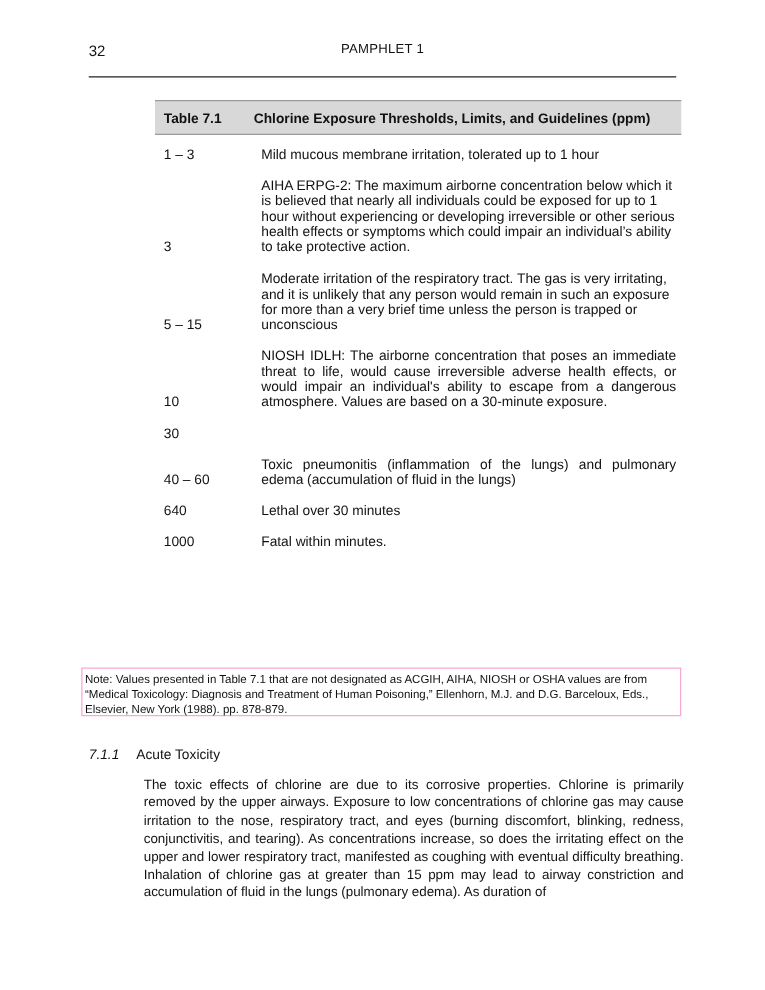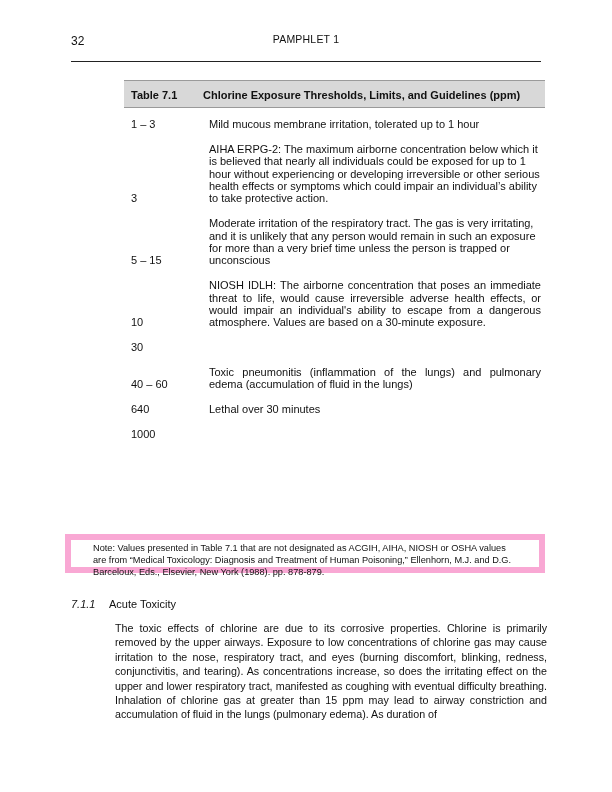--- a/index.html
+++ b/index.html
@@ -20,22 +20,22 @@
     .table-head .th-title { position: absolute; left: 79px; top: 8px; }
 
     .rows { position: absolute; left: 131px; top: 118px; width: 410px; }
     .row { display: flex; font-size: 11px; line-height: 12.4px; margin-bottom: 12.4px; align-items: flex-end; }
     .row .ppm { width: 78px; flex: none; }
     .row .desc { width: 332px; text-align: justify; }
     .row .desc.left { text-align: left; }
 
     .note-box {
       position: absolute; left: 65px; top: 534px; width: 480px; height: 39px;
-      border: 6px solid #f9a8d4; box-sizing: border-box;
-      font-size: 9.2px; line-height: 12px; padding: 2px 22px;
+      border: 1px solid #f9a8d4; box-sizing: border-box;
+      font-size: 9.2px; line-height: 12px; padding: 2px 2px;
     }
 
     .subsection { position: absolute; left: 71px; top: 598px; font-size: 11px; }
     .subsection .num { display: inline-block; width: 38px; font-style: italic; }
     .body-para {
       position: absolute; left: 115px; top: 621px; width: 432px;
       font-size: 10.7px; line-height: 14.4px; text-align: justify;
     }
   </style>
 </head>
@@ -73,20 +73,21 @@
   <div class="row">
     <div class="ppm">40 – 60</div>
     <div class="desc">Toxic pneumonitis (inflammation of the lungs) and pulmonary edema (accumulation of fluid in the lungs)</div>
   </div>
   <div class="row">
     <div class="ppm">640</div>
     <div class="desc left">Lethal over 30 minutes</div>
   </div>
   <div class="row">
     <div class="ppm">1000</div>
+    <div class="desc left">Fatal within minutes.</div>
   </div>
 </div>
 
 <div class="note-box">Note:  Values presented in Table 7.1 that are not designated as ACGIH, AIHA, NIOSH or OSHA values are from “Medical Toxicology:  Diagnosis and Treatment of Human Poisoning,” Ellenhorn, M.J. and D.G. Barceloux, Eds., Elsevier, New York (1988).  pp. 878-879.</div>
 
 <div class="subsection">
   <span class="num">7.1.1</span><span>Acute Toxicity</span>
 </div>
 
 <div class="body-para">The toxic effects of chlorine are due to its corrosive properties.  Chlorine is primarily removed by the upper airways.  Exposure to low concentrations of chlorine gas may cause irritation to the nose, respiratory tract, and eyes (burning discomfort, blinking, redness, conjunctivitis, and tearing).  As concentrations increase, so does the irritating effect on the upper and lower respiratory tract, manifested as coughing with eventual difficulty breathing.  Inhalation of chlorine gas at greater than 15 ppm may lead to airway constriction and accumulation of fluid in the lungs (pulmonary edema).  As duration of</div>

